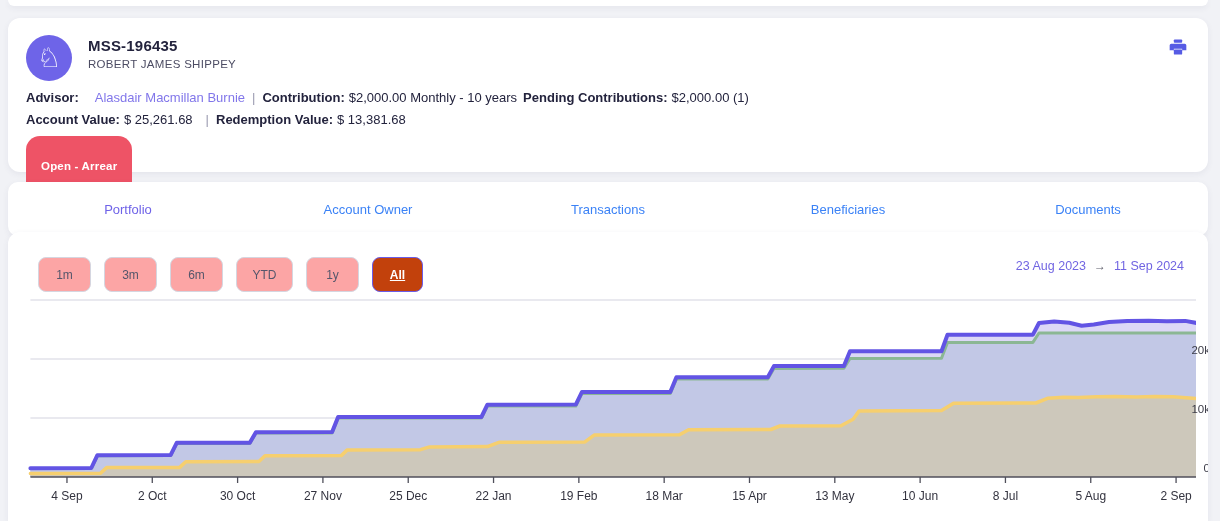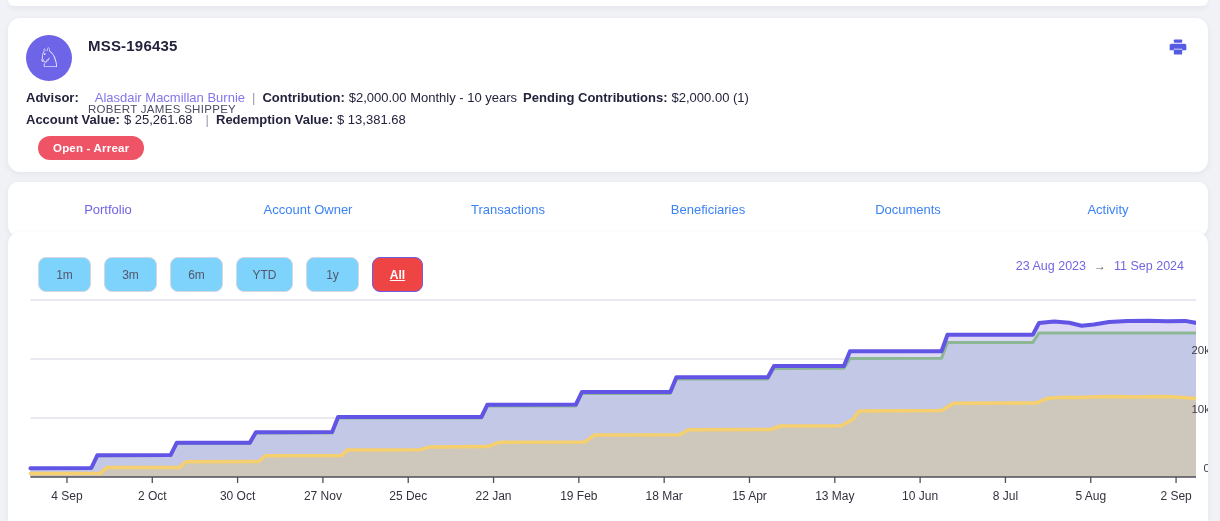--- a/index.html
+++ b/index.html
@@ -12,44 +12,44 @@
   .card{position:absolute;left:8px;width:1200px;background:#ffffff;
         box-shadow:0 2px 6px rgba(50,50,93,.07);}
   
   .top-strip{top:0;height:6px;border-radius:0 0 10px 10px;}
   
   .header-card{top:18px;height:154px;border-radius:12px;}
   .avatar{position:absolute;left:18px;top:17px;width:46px;height:46px;border-radius:50%;
           background:#6e64e8;display:flex;align-items:center;justify-content:center;}
   .avatar span{color:#fff;font-size:27px;line-height:1;}
   .acct-id{position:absolute;left:80px;top:19px;font-size:15px;font-weight:bold;letter-spacing:.2px;}
-  .acct-holder{position:absolute;left:80px;top:40px;font-size:11.5px;color:#4c4c63;letter-spacing:.3px;margin-top:45px;}
+  .acct-holder{position:absolute;left:80px;top:40px;font-size:11.5px;color:#4c4c63;letter-spacing:.3px;}
   .print-btn{position:absolute;right:20px;top:19px;width:20px;height:20px;cursor:pointer;}
   .info-line{position:absolute;left:18px;font-size:13px;white-space:nowrap;}
   .info-line b{font-weight:bold;}
   .line2{top:72px;}
   .line3{top:94px;}
   .sep{color:#9a9ab0;margin:0 7px;}
   .adv-link{color:#8176ea;margin-left:16px;cursor:pointer;}
   .val{margin-left:4px;margin-right:6px;}
-  .badge{position:absolute;left:30px;top:118px;background:#ee5366;color:#fff;
-         font-size:11.5px;font-weight:bold;padding:6px 15px;border-radius:14px;letter-spacing:.2px;}
+  .badge{position:absolute;left:18px;top:118px;background:#ee5366;color:#fff;
+         font-size:11.5px;font-weight:bold;padding:24px 15px;border-radius:14px;letter-spacing:.2px;}
   
   .tabbar{top:182px;height:54px;border-radius:10px;display:flex;}
   .tab{flex:1;display:flex;align-items:center;justify-content:center;
        font-size:13px;color:#3b82f6;position:relative;cursor:pointer;}
   .tab.active{color:#6f63e8;}
   .tab.active::after{content:"";position:absolute;left:7px;right:12px;bottom:0;height:2px;background:#6054e0;}
   
   .chart-card{top:232px;height:289px;border-radius:12px 12px 0 0;overflow:hidden;}
   .range-row{position:absolute;left:30px;top:25px;display:flex;gap:13px;}
-  .range-btn{width:51px;height:33px;border:1px solid #d5d6e0;border-radius:8px;background:#7dd3fc;
+  .range-btn{width:51px;height:33px;border:1px solid #d5d6e0;border-radius:8px;background:#fca5a5;
              color:#55566b;font-size:12px;display:flex;align-items:center;justify-content:center;cursor:pointer;}
   .range-btn.wide{width:55px;}
-  .range-btn.active{background:#ef4444;border-color:#6c5ce7;color:#fff;font-weight:bold;width:49px;text-decoration:underline;}
+  .range-btn.active{background:#c2410c;border-color:#6c5ce7;color:#fff;font-weight:bold;width:49px;text-decoration:underline;}
   .date-range{position:absolute;right:24px;top:27px;font-size:12.5px;color:#7165e2;}
   .date-range .arrow{color:#5a5a68;margin:0 8px;font-size:12px;}
   svg text.xlabel{font-family:"Liberation Sans",sans-serif;font-size:12px;fill:#33333f;}
   svg text.ylabel{font-family:"Liberation Sans",sans-serif;font-size:11.5px;fill:#3c3c48;}
 </style>
 </head>
 <body>
 
 <div class="card top-strip"></div>
 
@@ -80,21 +80,20 @@
 
   <div class="badge">Open - Arrear</div>
 </div>
 
 <div class="card tabbar">
   <div class="tab active">Portfolio</div>
   <div class="tab">Account Owner</div>
   <div class="tab">Transactions</div>
   <div class="tab">Beneficiaries</div>
   <div class="tab">Documents</div>
-  <div class="tab">Activity</div>
 </div>
 
 <div class="card chart-card">
   <div class="range-row">
     <div class="range-btn">1m</div>
     <div class="range-btn">3m</div>
     <div class="range-btn">6m</div>
     <div class="range-btn wide">YTD</div>
     <div class="range-btn">1y</div>
     <div class="range-btn active">All</div>

